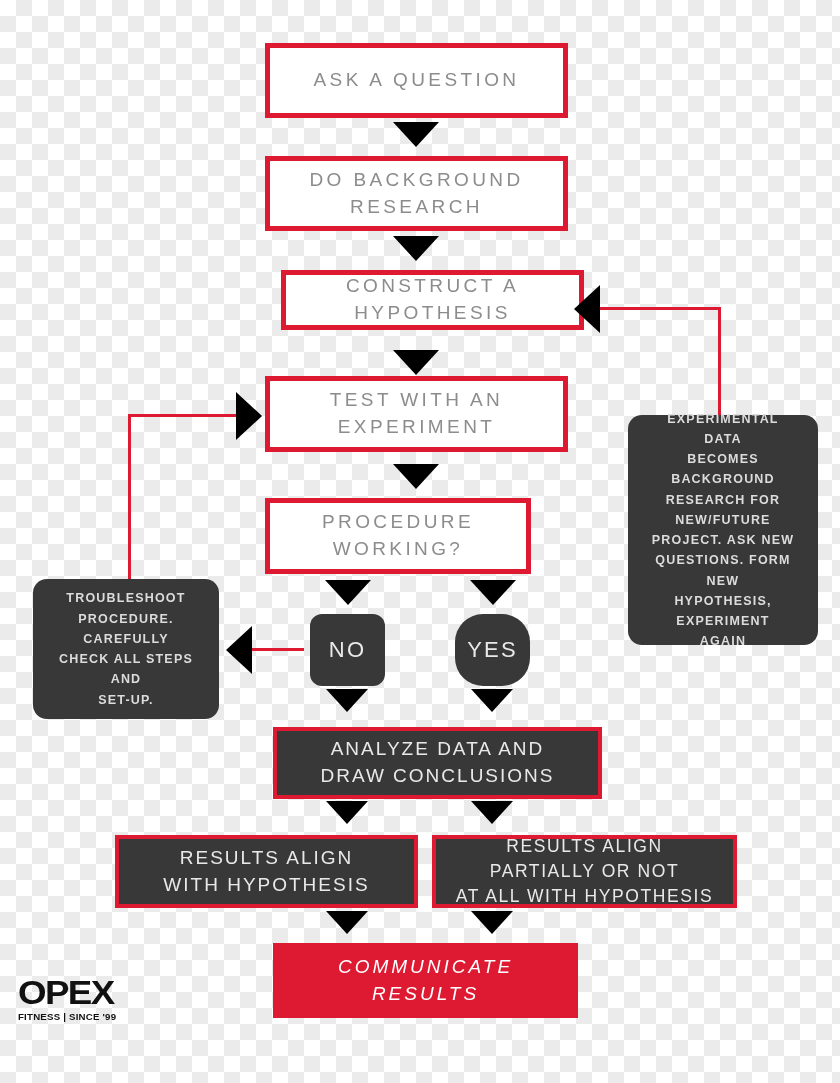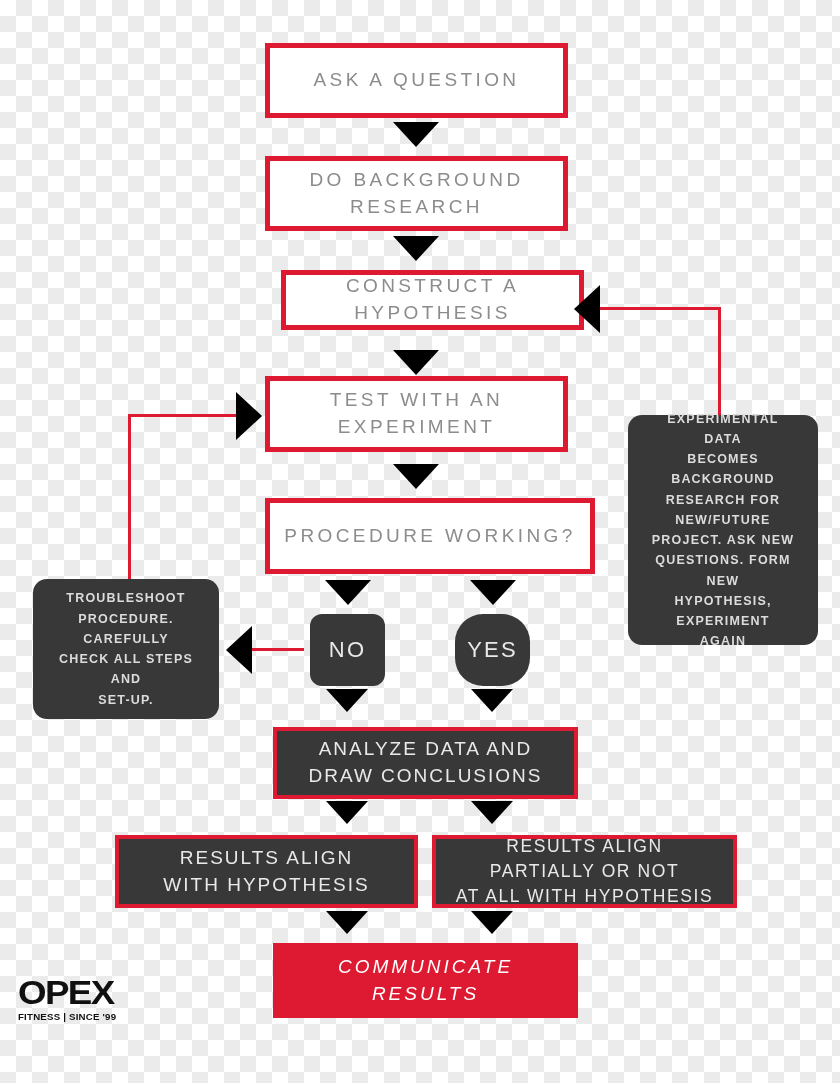--- a/index.html
+++ b/index.html
@@ -187,39 +187,39 @@
 
   <div class="arrow-down" style="left:393px; top:350px;"></div>
 
   <div class="node node--outline" style="left:265px; top:376px; width:303px; height:76px;">
     <span class="node-label">TEST WITH AN
 EXPERIMENT</span>
   </div>
 
   <div class="arrow-down" style="left:393px; top:464px;"></div>
 
-  <div class="node node--outline" style="left:265px; top:498px; width:330px; height:76px;align-items:center;">
+  <div class="node node--outline" style="left:265px; top:498px; width:266px; height:76px;align-items:center;">
     <span class="node-label">PROCEDURE WORKING?</span>
   </div>
 
   <div class="arrow-down" style="left:325px; top:580px;"></div>
   <div class="arrow-down" style="left:470px; top:580px;"></div>
 
   <div class="node node--chip" style="left:310px; top:614px; width:75px; height:72px;align-items:center;">
     <span class="node-label">NO</span>
   </div>
 
   <div class="node node--chip" style="left:455px; top:614px; width:75px; height:72px;border-radius:28px;">
     <span class="node-label">YES</span>
   </div>
 
   <div class="arrow-down small" style="left:326px; top:689px;"></div>
   <div class="arrow-down small" style="left:471px; top:689px;"></div>
 
-  <div class="node node--dark-red" style="left:273px; top:727px; width:305px; height:72px;">
+  <div class="node node--dark-red" style="left:273px; top:727px; width:329px; height:72px;">
     <span class="node-label">ANALYZE DATA AND
 DRAW CONCLUSIONS</span>
   </div>
 
   <div class="arrow-down small" style="left:326px; top:801px;"></div>
   <div class="arrow-down small" style="left:471px; top:801px;"></div>
 
   <div class="node node--dark-red" style="left:115px; top:835px; width:303px; height:73px;">
     <span class="node-label">RESULTS ALIGN
 WITH HYPOTHESIS</span>

